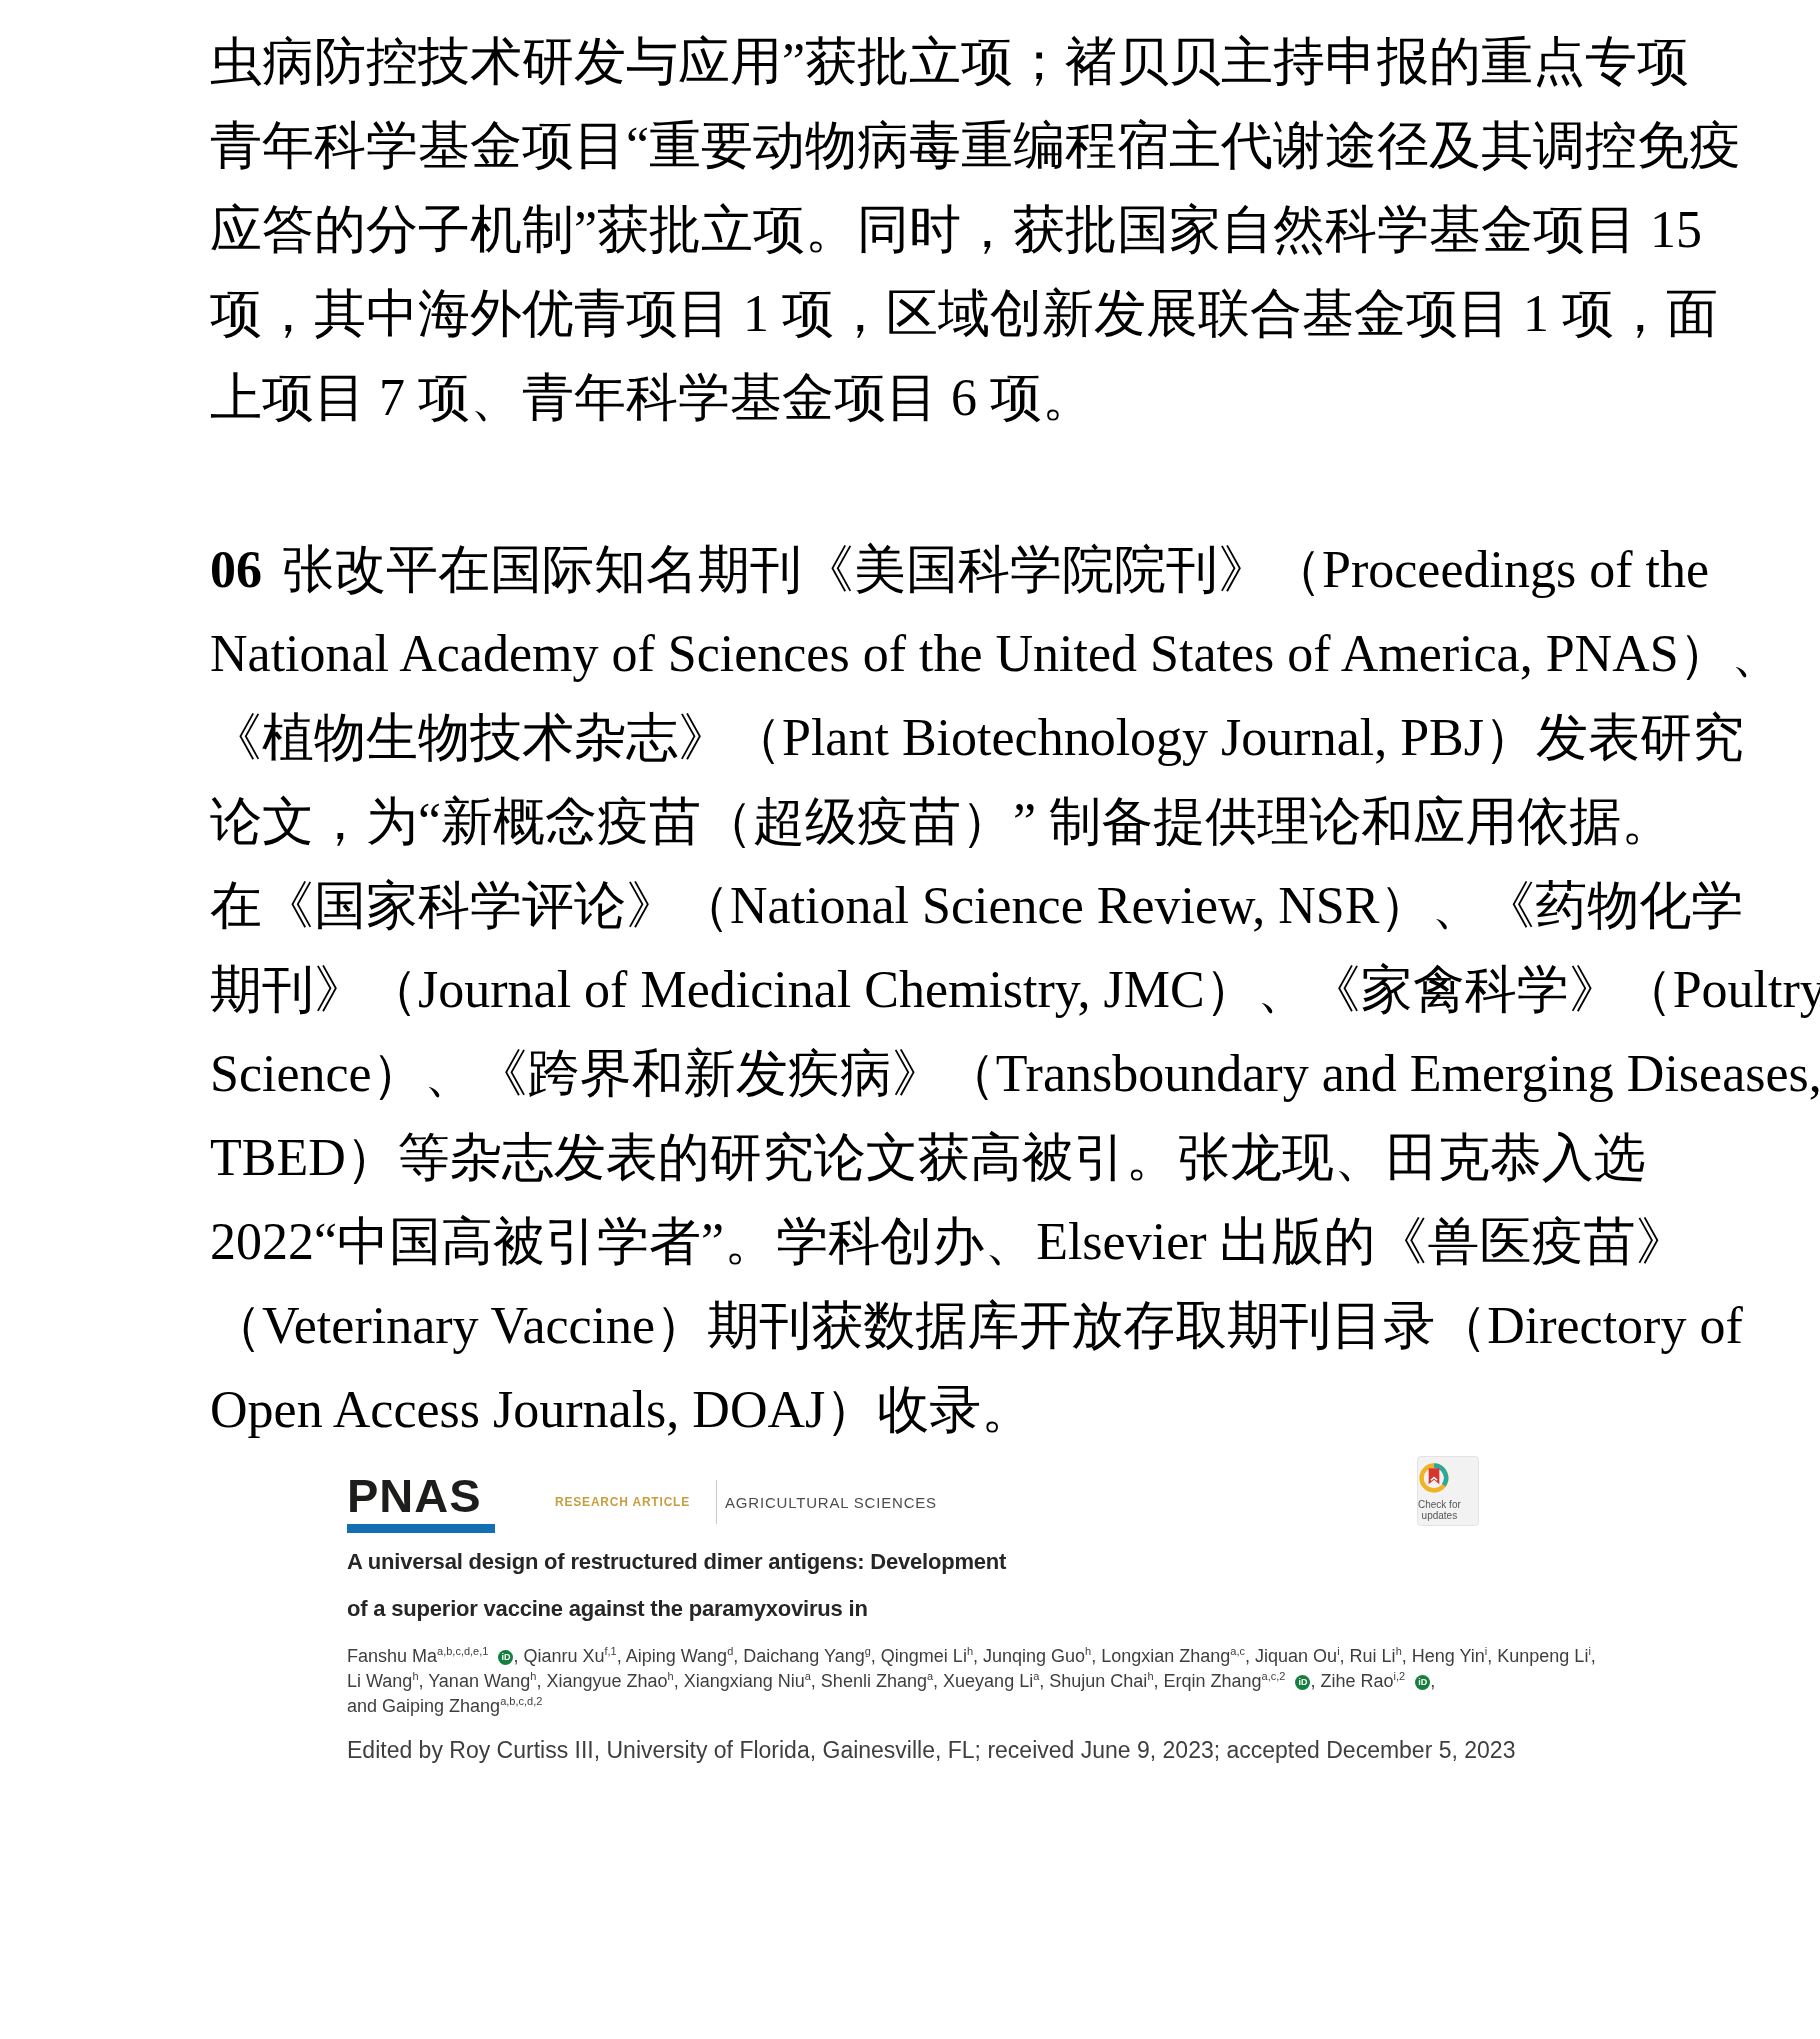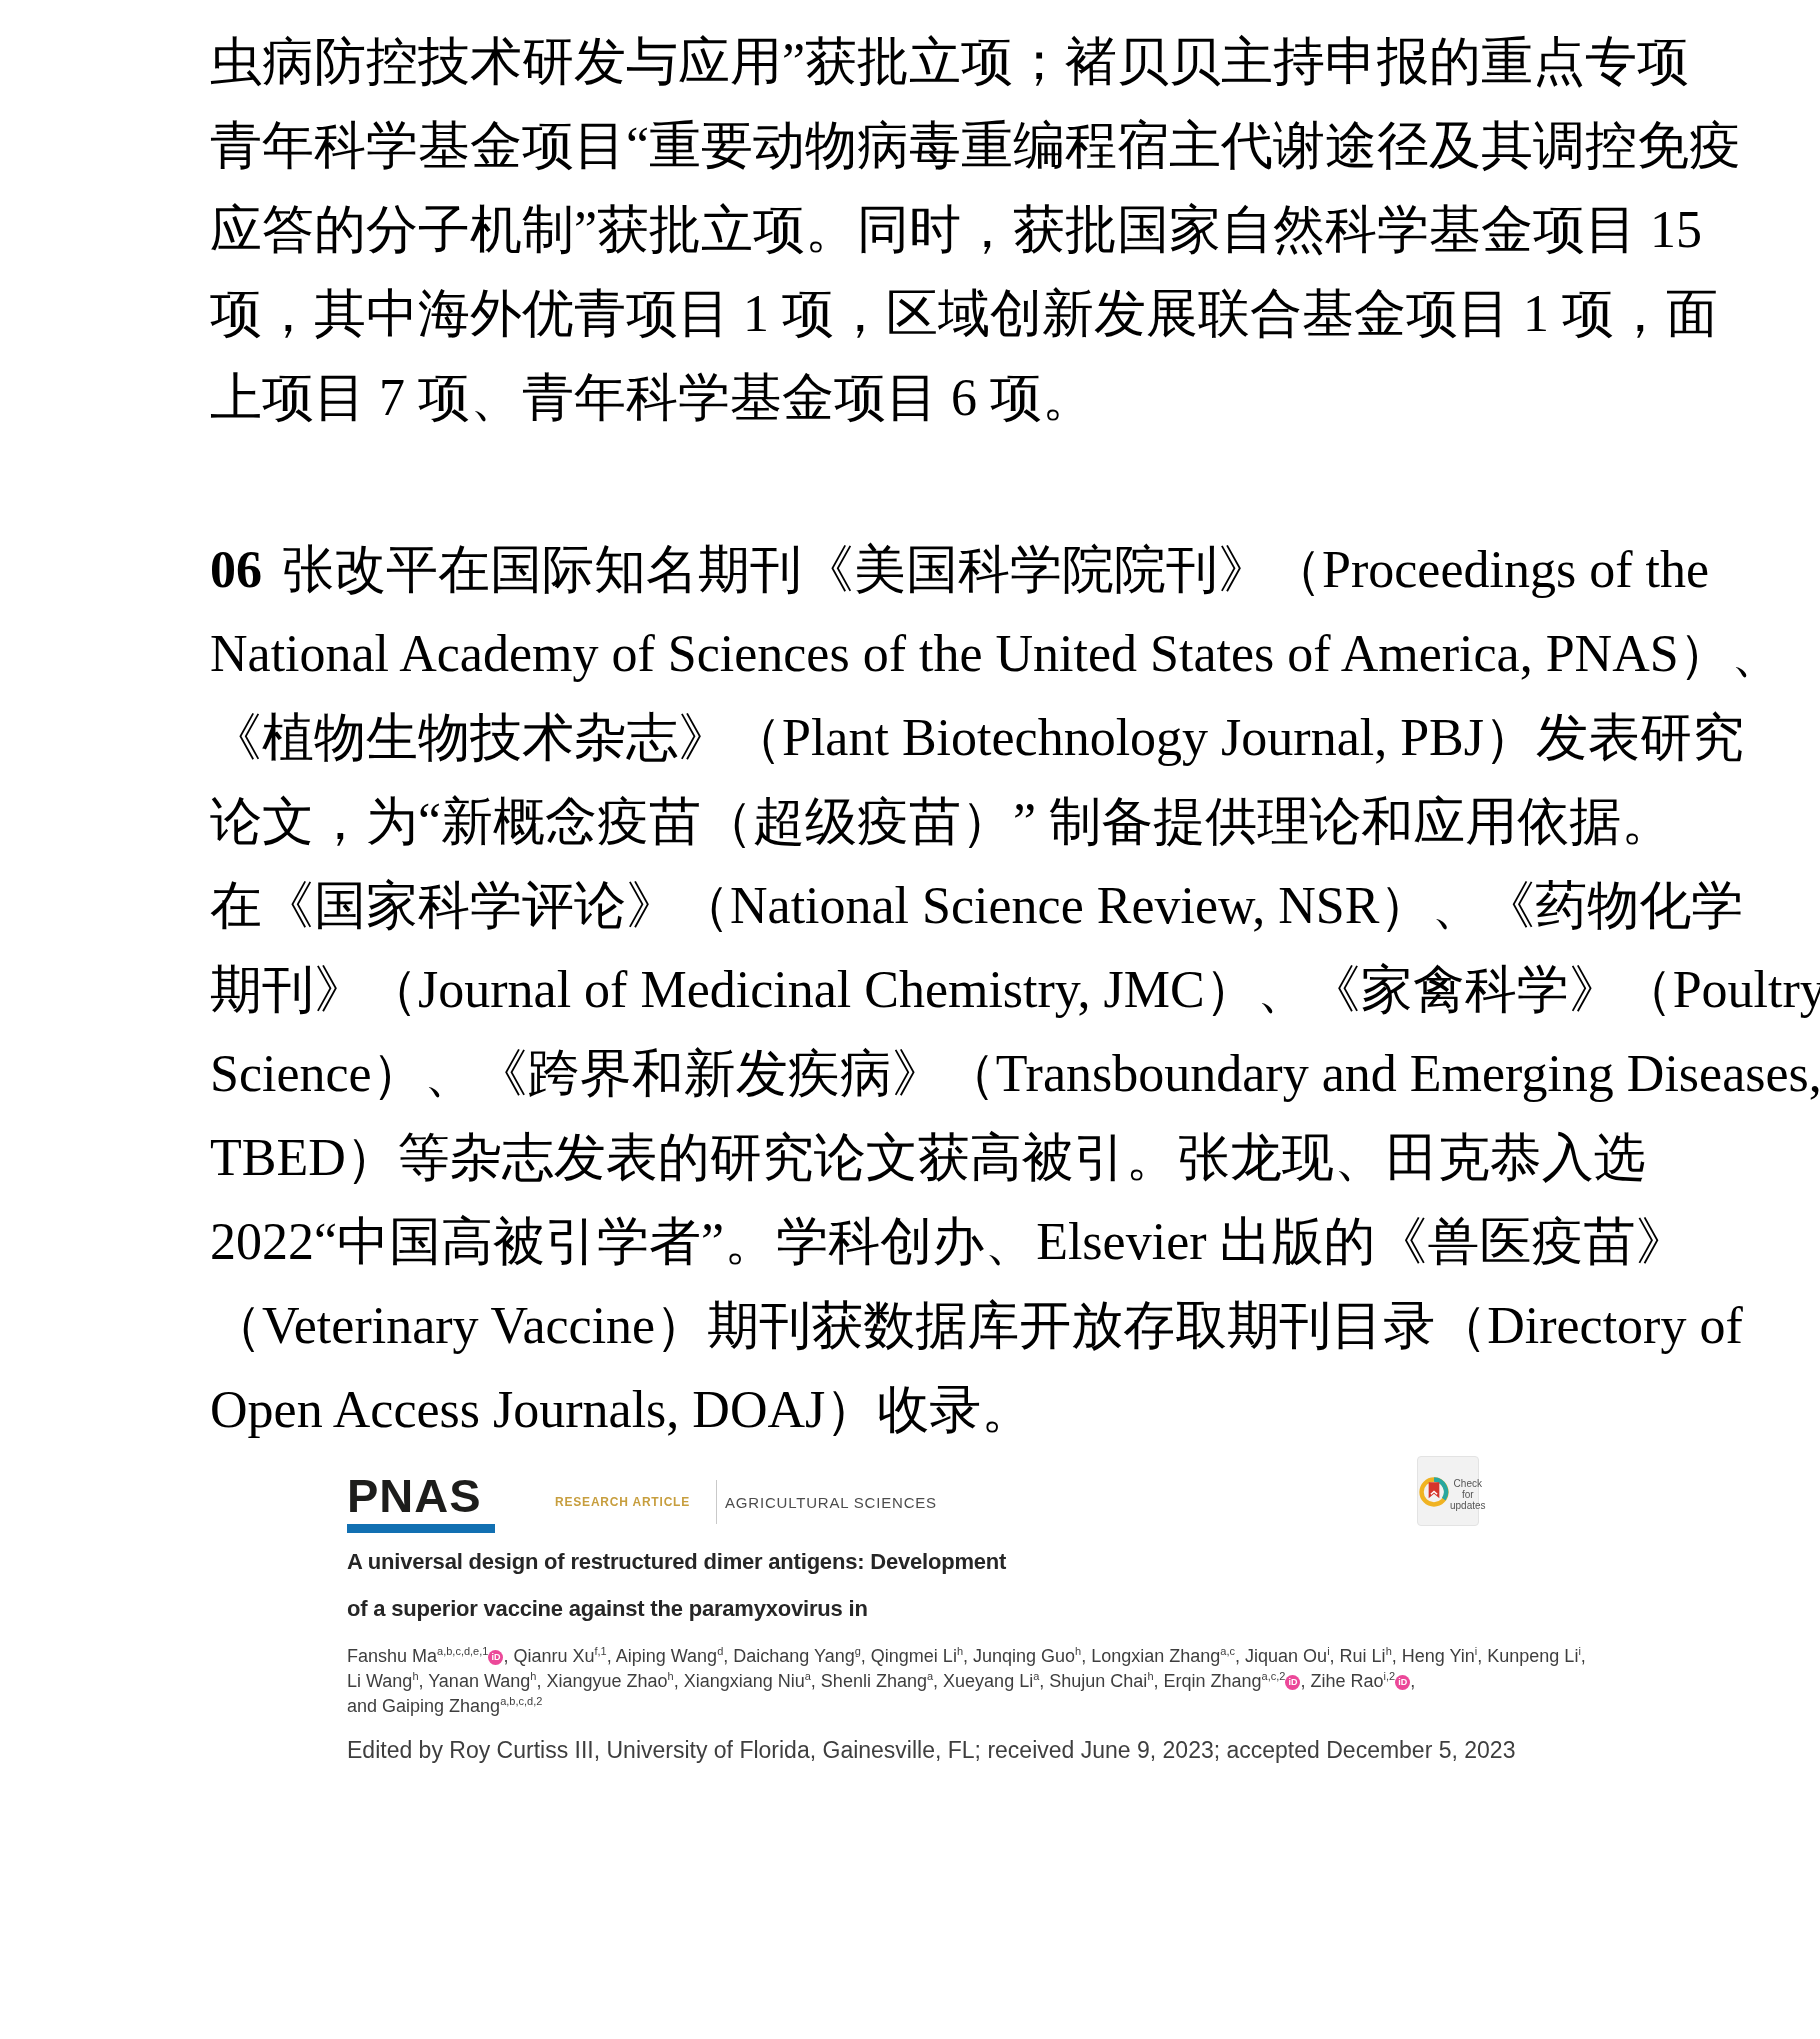--- a/index.html
+++ b/index.html
@@ -34,36 +34,36 @@
   .pnas-logo { font-size:47px; font-weight:bold; color:#1d1d1b; letter-spacing:1px; line-height:1; }
   .pnas-bar { height:9px; width:148px; margin-top:5px; }
   .kicker { margin-left:60px; font-size:12px; font-weight:bold; letter-spacing:0.8px; white-space:nowrap; }
   .vdiv { width:1px; height:44px; background:#c9c9c9; margin-left:26px; }
   .section { margin-left:8px; font-size:15px; color:#4c4c4c; letter-spacing:0.8px; white-space:nowrap; }
 
   .badge {
     position:absolute; top:-10px; right:104px;
     width:62px; height:70px;
     background:#f2f2f2; border:1px solid #e3e3e3; border-radius:4px;
-    display:flex; flex-direction:row; align-items:center;
+    display:flex; flex-direction:column; align-items:flex-start;
     padding-top:5px; box-sizing:border-box;
   }
   .badge-text { font-size:10px; color:#555; line-height:11px; text-align:center; margin-top:1px; }
 
   .pnas-title {
     font-size:22px; font-weight:bold; color:#262626;
     line-height:47px; letter-spacing:-0.2px;
   }
   .authors { margin-top:12px; font-size:18px; color:#3e3e3e; }
   .authors-line { line-height:25px; white-space:nowrap; }
   .authors sup { font-size:11px; line-height:0; }
   .orcid {
     display:inline-block; width:15px; height:15px; border-radius:50%;
-    background:#ec4899; color:#fff; font-size:9px; font-weight:bold;
-    text-align:center; line-height:15px; vertical-align:2px; margin-left:0;
+    background:#15803d; color:#fff; font-size:9px; font-weight:bold;
+    text-align:center; line-height:15px; vertical-align:2px; margin-left:10px;
   }
   .edited { margin-top:18px; font-size:23px; color:#3e3e3e; }
 </style>
 </head>
 <body>
 
 <div class="text-col">
 
   <div class="para p1">
     <div class="line">虫病防控技术研发与应用”获批立项；褚贝贝主持申报的重点专项</div>

